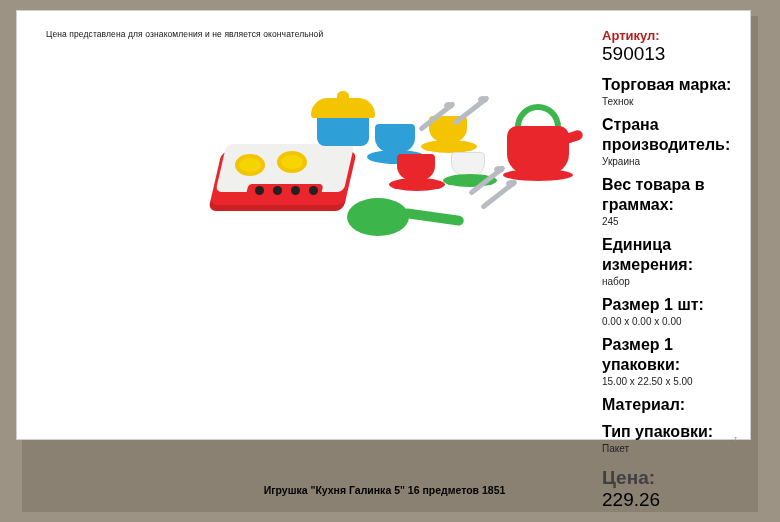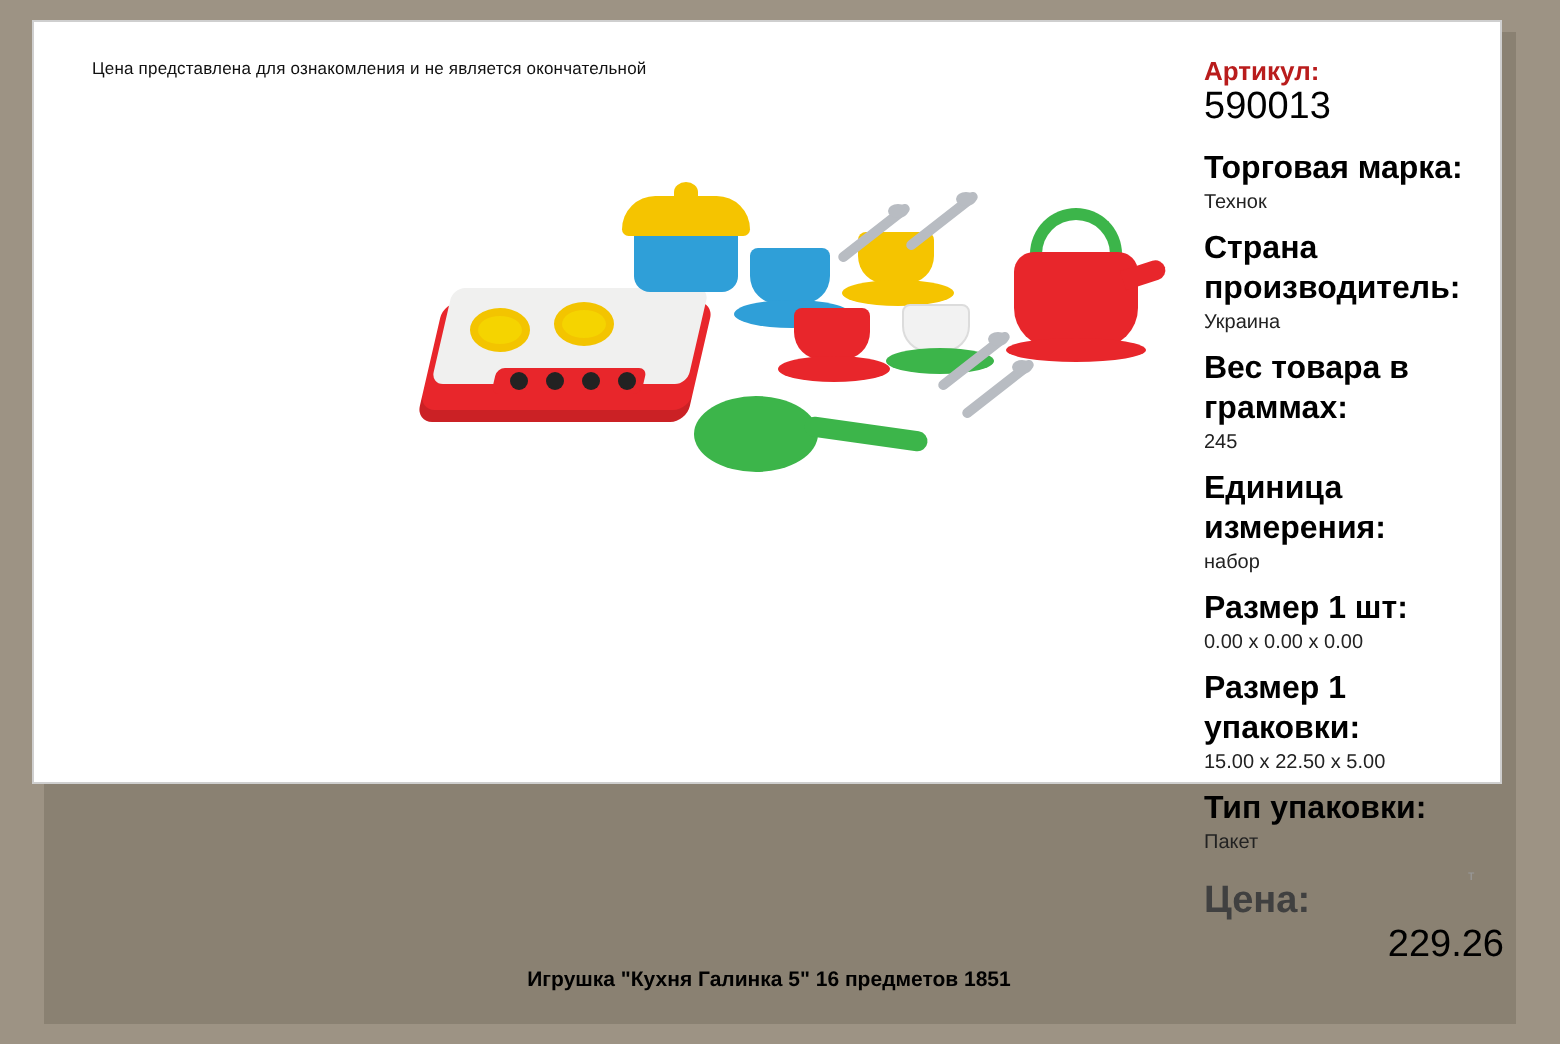--- a/index.html
+++ b/index.html
@@ -20,21 +20,21 @@
     width: 736px;
     height: 496px;
     background: #7a7265;
     opacity: 0.55;
   }
   .page {
     position: absolute;
     left: 16px;
     top: 10px;
     width: 735px;
-    height: 382px;
+    height: 430px;
     background: #ffffff;
     border: 1px solid #cfcfcf;
     box-sizing: border-box;
   }
 
   .disclaimer {
     position: absolute;
     left: 29px;
     top: 18px;
     width: 380px;
@@ -261,21 +261,20 @@
     font-size: 19px;
     font-weight: bold;
     color: #404040;
     line-height: 1.15;
     margin-top: 12px;
   }
   .price-value {
     font-size: 19px;
     color: #000;
     line-height: 1.15;
-    text-align: right;
   }
   .tiny-mark {
     position: absolute;
     left: 717px;
     top: 424px;
     font-size: 7px;
     color: #999;
   }
 
   .caption {
@@ -366,20 +365,21 @@
     </div>
     <div class="spec-row">
       <div class="spec-key">Размер 1 шт:</div>
       <div class="spec-val">0.00 x 0.00 x 0.00</div>
     </div>
     <div class="spec-row">
       <div class="spec-key">Размер 1 упаковки:</div>
       <div class="spec-val">15.00 x 22.50 x 5.00</div>
     </div>
     <div class="spec-row">
+      <div class="spec-key">Материал:</div>
     </div>
     <div class="spec-row">
       <div class="spec-key">Тип упаковки:</div>
       <div class="spec-val">Пакет</div>
     </div>
 
     <div class="price-label">Цена:</div>
     <div class="price-value">229.26</div>
   </div>
 

